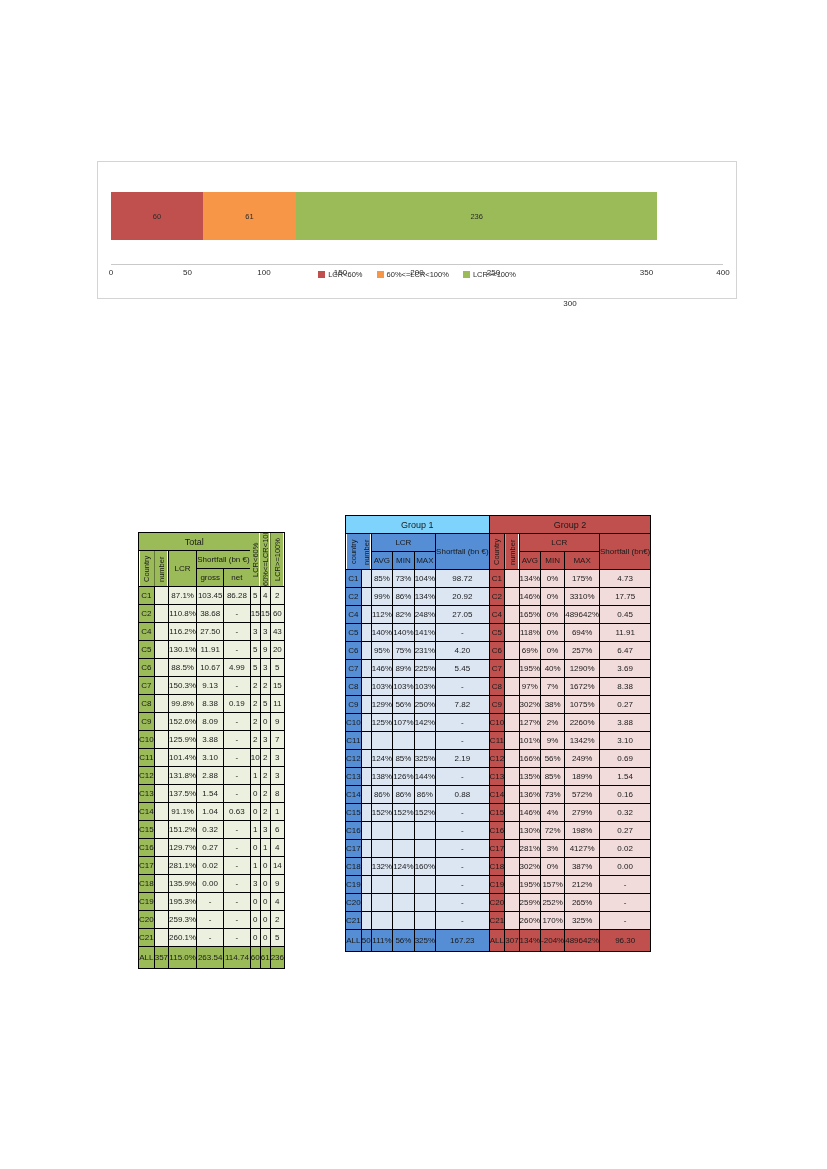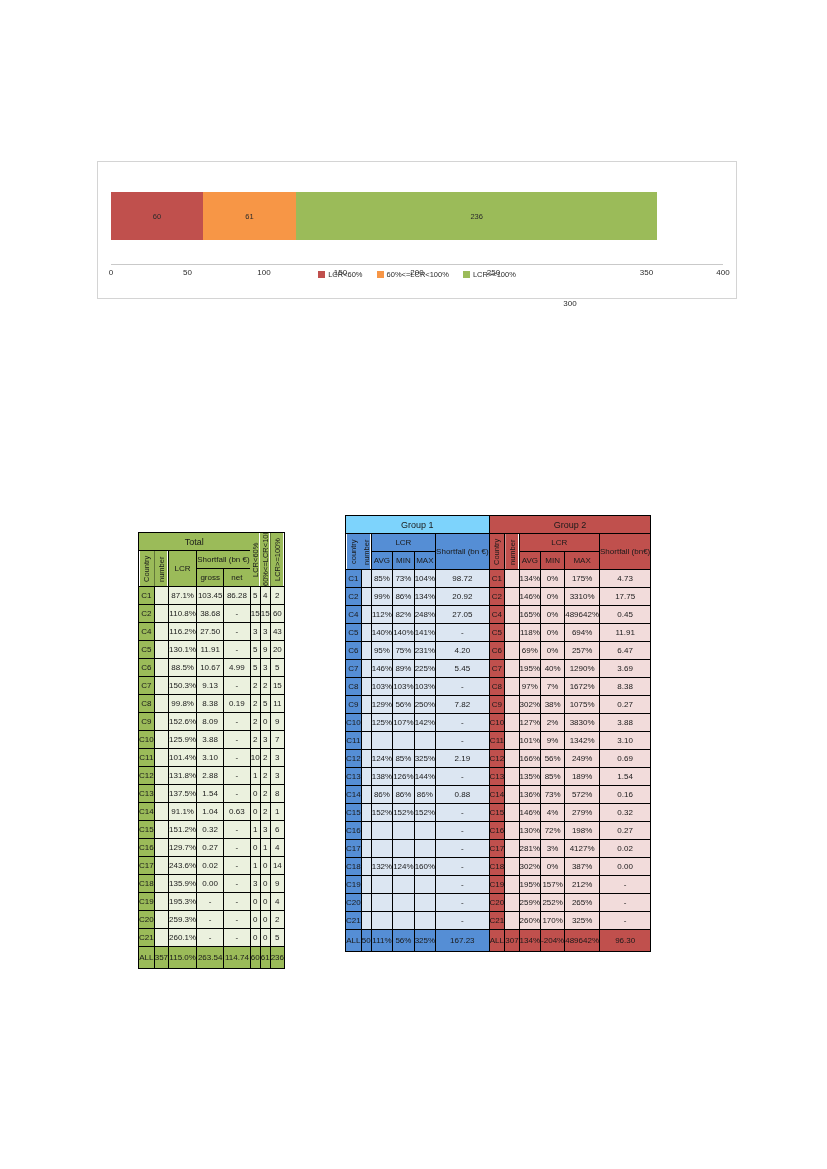--- a/index.html
+++ b/index.html
@@ -389,21 +389,21 @@
             <td class="t-cell num">129.7%</td>
             <td class="t-cell num">0.27</td>
             <td class="t-cell num">-</td>
             <td class="t-cell">0</td>
             <td class="t-cell">1</td>
             <td class="t-cell">4</td>
           </tr>
           <tr>
             <td class="t-key">C17</td>
             <td class="t-blank"></td>
-            <td class="t-cell num">243.6%</td>
+            <td class="t-cell num">281.1%</td>
             <td class="t-cell num">0.02</td>
             <td class="t-cell num">-</td>
             <td class="t-cell">1</td>
             <td class="t-cell">0</td>
             <td class="t-cell">14</td>
           </tr>
           <tr>
             <td class="t-key">C18</td>
             <td class="t-blank"></td>
             <td class="t-cell num">135.9%</td>
@@ -614,21 +614,21 @@
             <td class="g1-key">C10</td>
             <td class="g1-cell"></td>
             <td class="g1-cell num">125%</td>
             <td class="g1-cell num">107%</td>
             <td class="g1-cell num">142%</td>
             <td class="g1-cell num">-</td>
             <td class="g2-key">C10</td>
             <td class="g2-cell"></td>
             <td class="g2-cell num">127%</td>
             <td class="g2-cell num">2%</td>
-            <td class="g2-cell num">3830%</td>
+            <td class="g2-cell num">2260%</td>
             <td class="g2-cell num">3.88</td>
           </tr>
           <tr>
             <td class="g1-key">C11</td>
             <td class="g1-cell"></td>
             <td class="g1-cell num"></td>
             <td class="g1-cell num"></td>
             <td class="g1-cell num"></td>
             <td class="g1-cell num">-</td>
             <td class="g2-key">C11</td>

